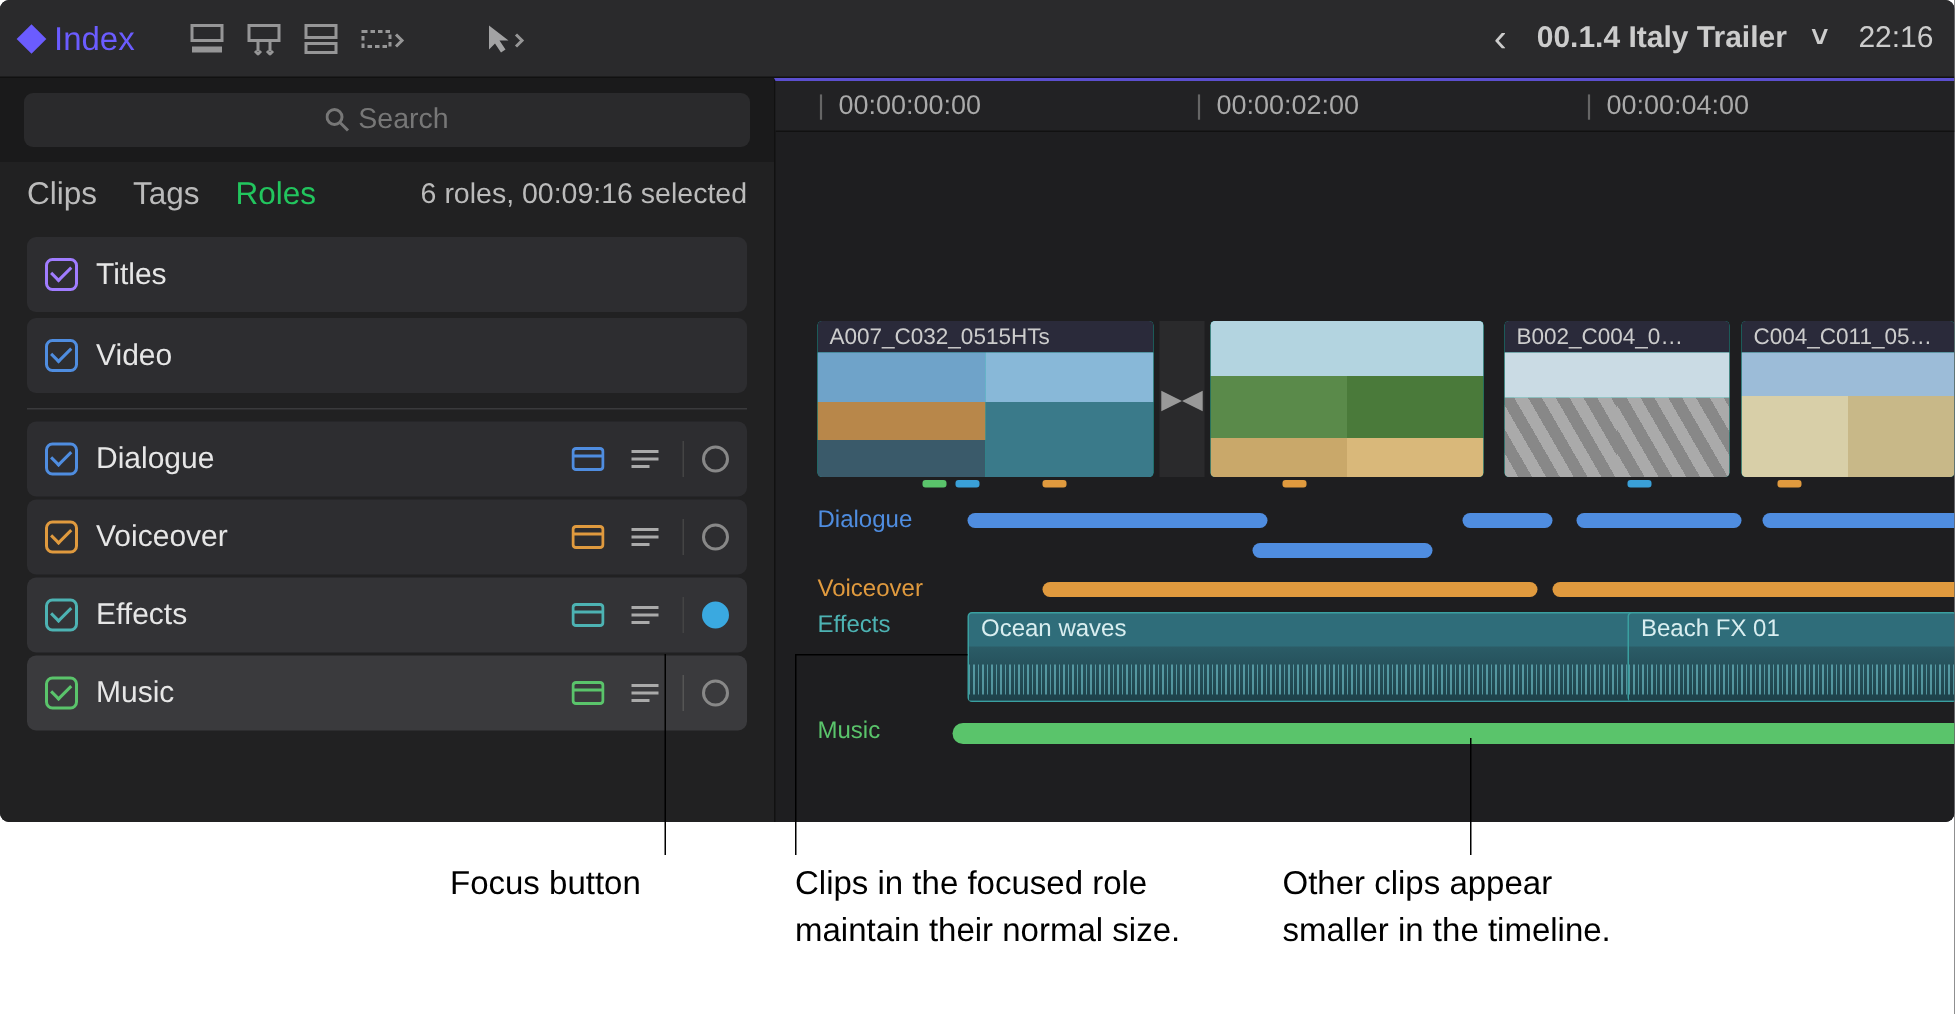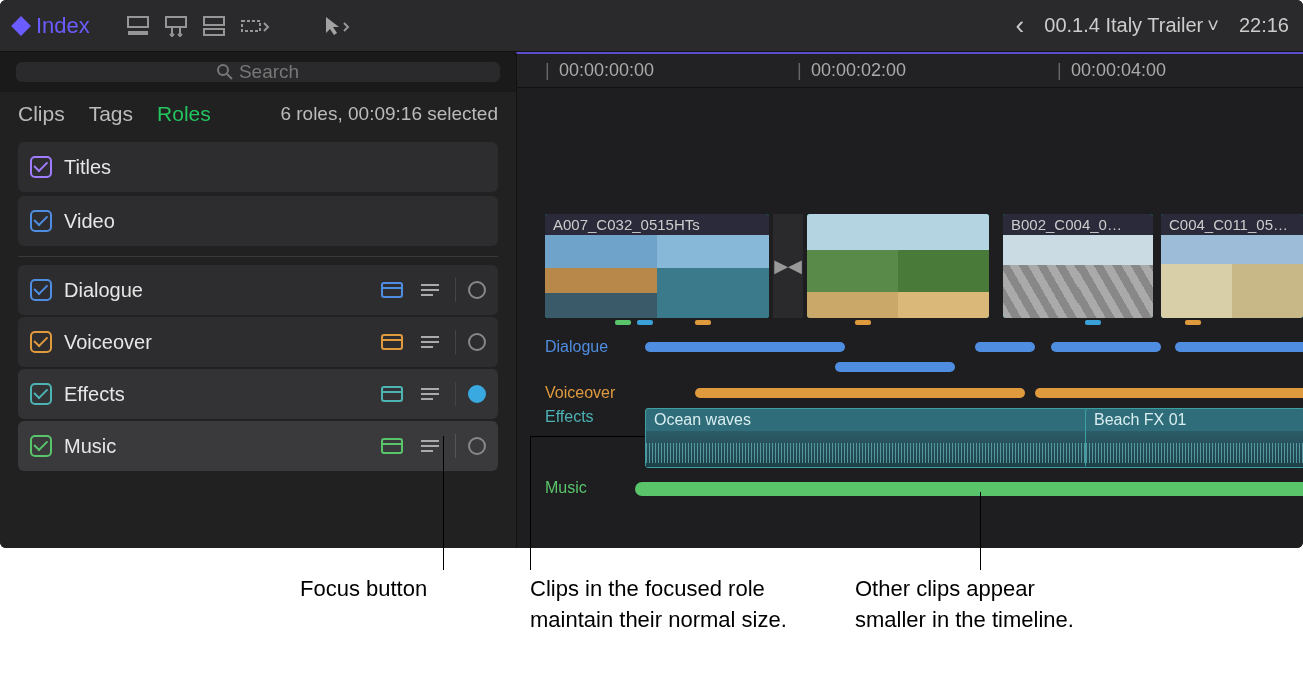--- a/index.html
+++ b/index.html
@@ -4,26 +4,26 @@
 <style>
   * { box-sizing: border-box; margin: 0; padding: 0; }
   body { font-family: -apple-system, "Helvetica Neue", Arial, sans-serif; background: #fff; width: 1303px; }
   .app { width: 1303px; height: 548px; background: #1e1e20; color: #ddd; display: flex; flex-direction: column; overflow: hidden; border-radius: 6px; }
   .toolbar { height: 52px; background: #2a2a2c; border-bottom: 1px solid #111; display: flex; align-items: center; padding: 0 14px; gap: 18px; }
   .index-btn { color: #6b5cff; font-size: 22px; font-weight: 400; display: flex; align-items: center; gap: 8px; cursor: pointer; }
   .diamond { width: 14px; height: 14px; background: #6b5cff; transform: rotate(45deg); }
   .mode-icons { display: flex; gap: 12px; margin-left: 18px; }
   .mode-icons svg { opacity: 0.75; }
   .toolbar-right { margin-left: auto; display: flex; align-items: center; gap: 20px; color: #ccc; font-size: 20px; }
-  .proj-title { display: flex; align-items: center; gap: 4px; }
+  .proj-title { display: flex; align-items: center; gap: 16px; font-weight: bold; }
   .main { flex: 1; display: flex; }
   
   .sidebar { width: 516px; background: #212122; display: flex; flex-direction: column; }
   .search { background: #1a1a1b; padding: 10px 16px; }
-  .search-box { background: #2a2a2c; height: 20px; border-radius: 6px; color: #777; display: flex; align-items: center; justify-content: center; gap: 6px; font-size: 19px; }
+  .search-box { background: #2a2a2c; height: 36px; border-radius: 6px; color: #777; display: flex; align-items: center; justify-content: center; gap: 6px; font-size: 19px; }
   .sidebar-header { display: flex; align-items: center; padding: 10px 18px; gap: 24px; font-size: 21px; }
   .tab { color: #bbb; cursor: pointer; }
   .tab.active { color: #22c55e; }
   .role-count { margin-left: auto; color: #bbb; font-size: 19px; }
   .roles-list { padding: 6px 18px; text-align: right; }
   .role-row { display: flex; align-items: center; height: 50px; background: #2d2d30; border-radius: 6px; margin-bottom: 4px; padding: 0 12px; gap: 12px; }
   .role-row.thin-gap { margin-bottom: 2px; }
   .role-row.focused-row { background: #333336; }
   .chk { width: 22px; height: 22px; border: 2px solid; border-radius: 5px; display: flex; align-items: center; justify-content: center; flex-shrink: 0; }
   .chk.on::after { content: ""; width: 11px; height: 6px; border-left: 2.5px solid; border-bottom: 2.5px solid; transform: rotate(-45deg) translate(1px,-2px); }

